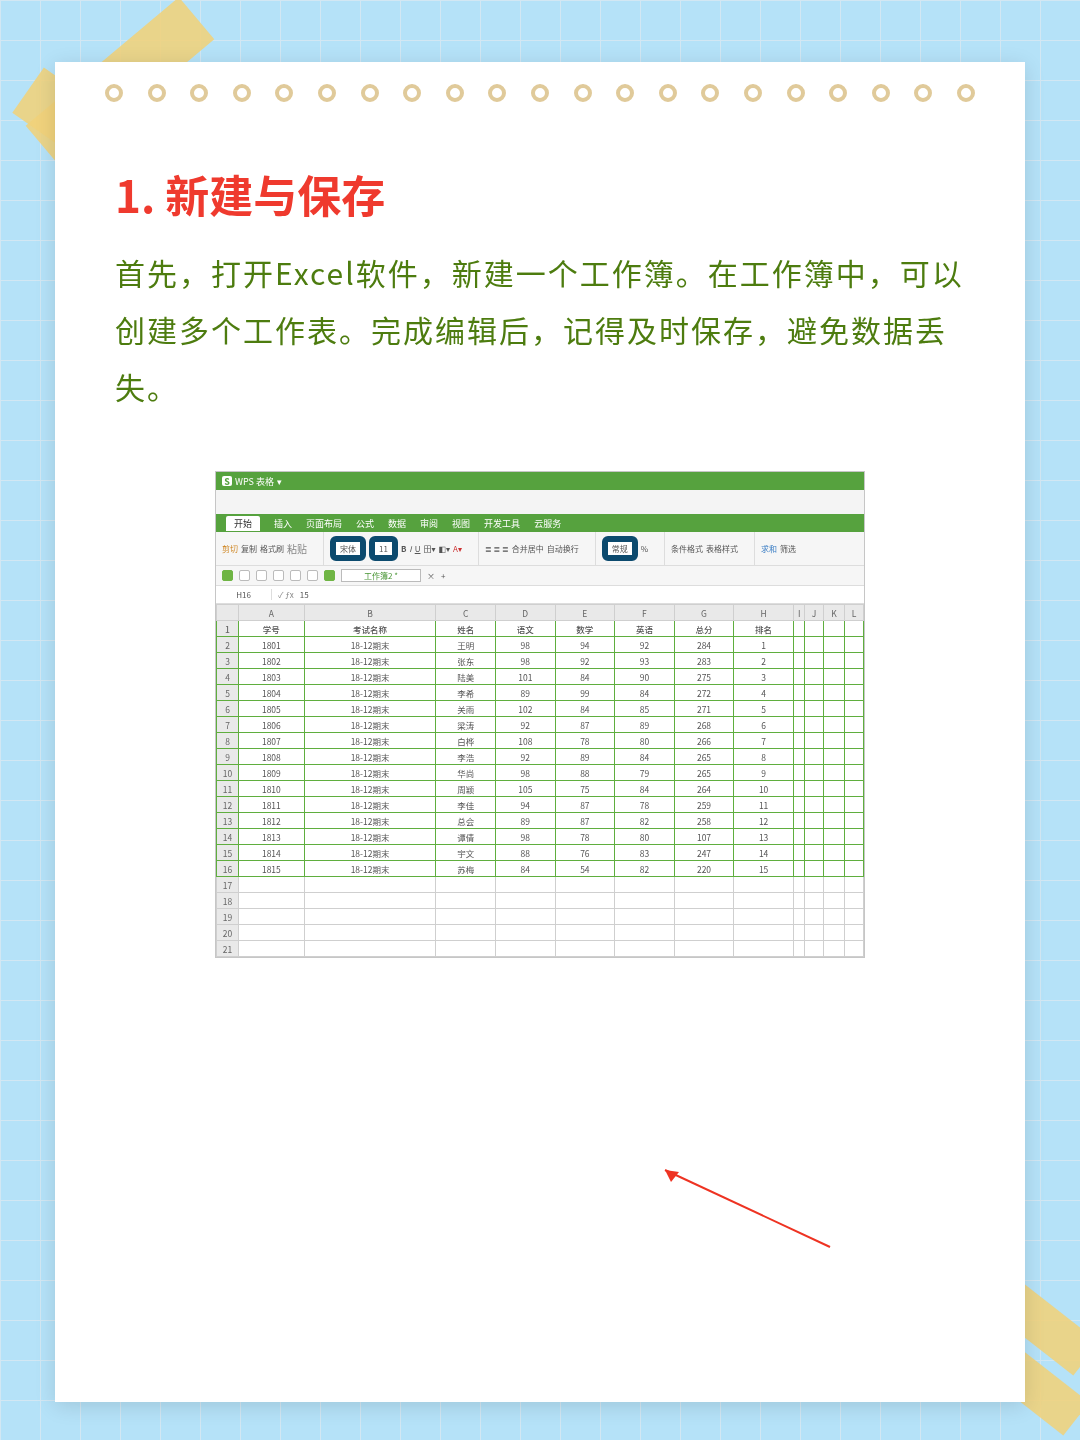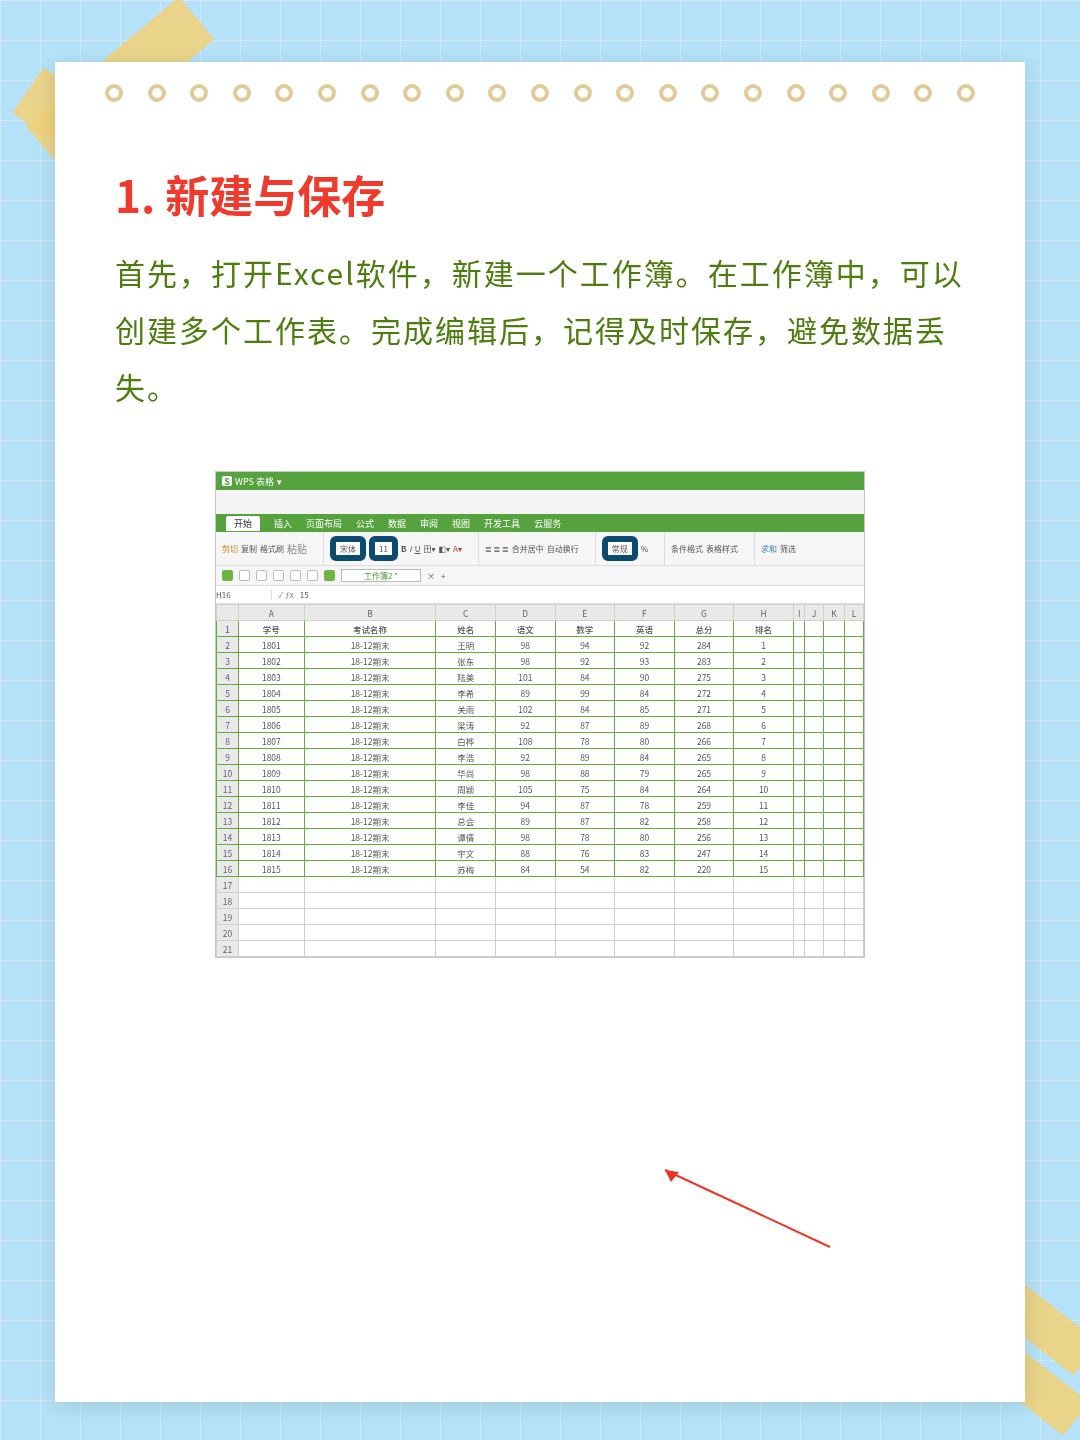--- a/index.html
+++ b/index.html
@@ -37,21 +37,21 @@
     .ribbon-tabs span.active{background:#fff;color:#333;padding:1px 8px;border-radius:2px 2px 0 0;}
     .toolbar1{background:#f6f6f6;border-bottom:1px solid #ddd;height:34px;display:flex;align-items:center;gap:6px;padding:0 6px;font-size:8px;color:#555;}
     .toolbar1 .grp{display:flex;gap:3px;align-items:center;border-right:1px solid #ddd;padding-right:16px;height:100%;}
     .tb-lbl{font-size:10px;color:#888;}
     .btn{border:6px solid #0c4a6e;background:#fff;padding:1px 4px;border-radius:6px;}
     .toolbar2{background:#f6f6f6;border-bottom:1px solid #ddd;height:20px;display:flex;align-items:center;gap:6px;padding:0 6px;font-size:8px;}
     .sheet-tab{border:1px solid #bbb;background:#fff;padding:0 22px;color:#4a9636;}
     .toolbar2 .ico{width:11px;height:11px;border:1px solid #bbb;border-radius:2px;background:#fff;}
     .toolbar2 .ico.g{background:#6fb544;border-color:#6fb544;}
     .fbar{background:#fff;border-bottom:1px solid #ddd;height:18px;display:flex;align-items:center;font-size:8px;}
-    .fbar .nm{width:56px;border-right:1px solid #ddd;text-align:left;}
+    .fbar .nm{width:56px;border-right:1px solid #ddd;text-align:center;}
     .fbar .fx{padding:0 6px;color:#888;}
     table.grid{border-collapse:collapse;width:100%;background:#fff;font-size:8.5px;}
     table.grid th,table.grid td{border:1px solid #cfcfcf;height:16px;text-align:center;padding:0;}
     table.grid th{background:#e9e9e9;color:#666;font-weight:400;}
     table.grid td.rn{background:#e9e9e9;color:#666;width:22px;}
     table.grid .sel td{border-color:#5fae3e;}
     table.grid tr.hdr td{border-color:#5fae3e;font-weight:500;}
     .arrow{position:absolute;right:190px;bottom:150px;width:180px;height:90px;pointer-events:none;}
   </style>
 </head>
@@ -401,21 +401,21 @@
         </tbody>
         <tbody>
           <tr class="sel">
             <td class="rn">14</td>
             <td>1813</td>
             <td>18-12期末</td>
             <td>谭倩</td>
             <td>98</td>
             <td>78</td>
             <td>80</td>
-            <td>256</td>
+            <td>107</td>
             <td>13</td>
             <td></td>
             <td></td>
             <td></td>
             <td></td>
           </tr>
         </tbody>
         <tbody>
           <tr class="sel">
             <td class="rn">15</td>

